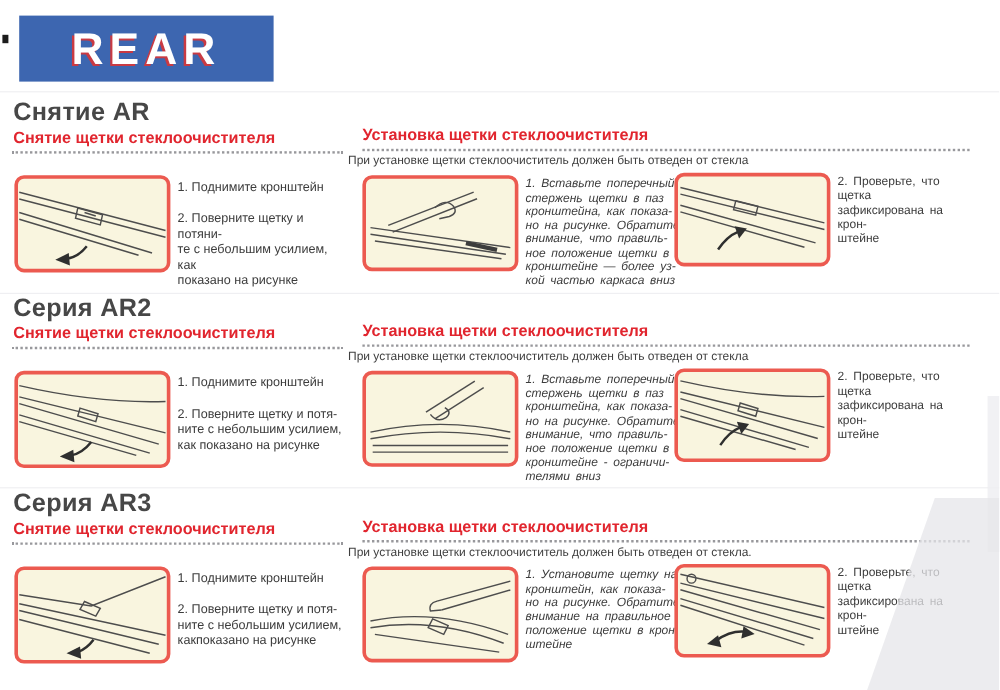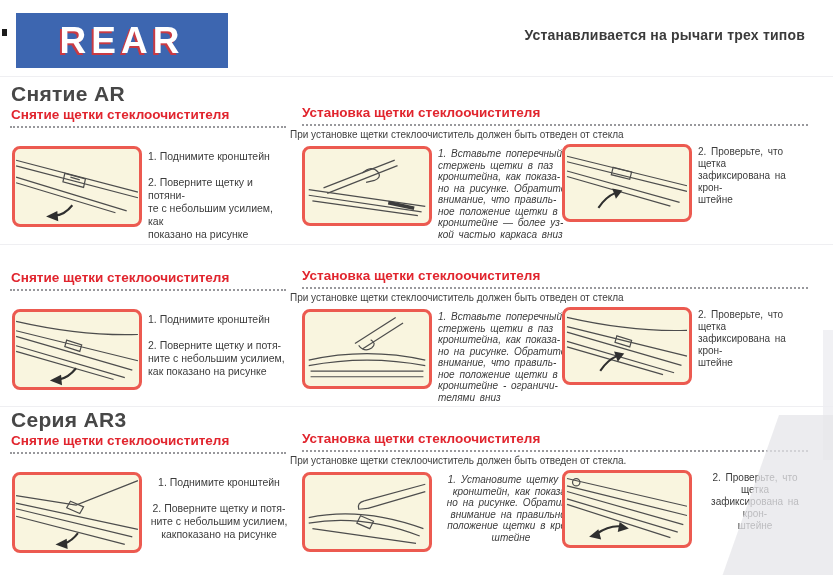--- a/index.html
+++ b/index.html
@@ -12,21 +12,21 @@
   .logo-text{font-size:37px;font-weight:bold;color:#ffffff;letter-spacing:5px;
              text-shadow:-2px 2px 0 #c93a43;}
   .page-title{position:absolute;right:28px;top:27px;font-size:14px;font-weight:bold;
               color:#3b3b3b;letter-spacing:0.2px;}
   .corner-mark{position:absolute;left:2px;top:29px;width:5px;height:7px;background:#1c1c1c;}
 
   .sep{position:absolute;left:0;width:833px;height:1px;background:#efeff2;}
 
   
   .section{position:absolute;left:0;width:833px;height:166px;}
-  #sec0{top:82px;} #sec1{top:245px;} #sec2{top:408px;text-align:center;}
+  #sec0{top:82px;} #sec1{top:245px;} #sec2{top:408px;}
   .series-title{position:absolute;left:11px;top:0;font-size:21px;font-weight:bold;
                 color:#474747;letter-spacing:0.3px;}
   .red-head{position:absolute;font-size:13.5px;font-weight:bold;color:#e1252e;}
   .remove-head{left:11px;top:25px;}
   .install-head{left:302px;top:23px;}
   .dotline{position:absolute;height:0;border-top:2px dotted #98989c;}
   .dot-left{left:10px;top:44px;width:276px;}
   .dot-mid{left:302px;top:42px;width:506px;}
   .note{position:absolute;left:290px;top:47px;font-size:10px;color:#3f3f3f;white-space:nowrap;}
 
@@ -53,21 +53,20 @@
 </head>
 <body>
 
 <div class="page">
 
   <div class="corner-mark"></div>
 
   <div class="logo-box">
     <span class="logo-text">REAR</span>
   </div>
-  <div class="page-title">Устанавливается на рычаги трех типов</div>
 
   <div class="sep" style="top:76px"></div>
   <div class="sep" style="top:244px"></div>
   <div class="sep" style="top:406px"></div>
 
   <div class="section" id="sec0">
     <div class="series-title">Снятие AR</div>
     <div class="red-head remove-head">Снятие щетки стеклоочистителя</div>
     <div class="dotline dot-left"></div>
     <div class="red-head install-head">Установка щетки стеклоочистителя</div>
@@ -132,20 +131,21 @@
           <polygon points="49,45 60,47 53,56" fill="#2f2f2f"></polygon>
         </g>
       </svg>
     </div>
     <div class="step2">2. Проверьте, что щетка
 зафиксирована на крон-
 штейне</div>
   </div>
 
   <div class="section" id="sec1">
+    <div class="series-title">Серия AR2</div>
     <div class="red-head remove-head">Снятие щетки стеклоочистителя</div>
     <div class="dotline dot-left"></div>
     <div class="red-head install-head">Установка щетки стеклоочистителя</div>
     <div class="dotline dot-mid"></div>
     <div class="note">При установке щетки стеклоочиститель должен быть отведен от стекла</div>
 
     <div class="illus box-left">
       <svg viewBox="0 0 130 80">
         <g fill="none" stroke="#4d4d4d" stroke-width="1.3">
           <path d="M0 10 Q70 26 130 24"></path>

